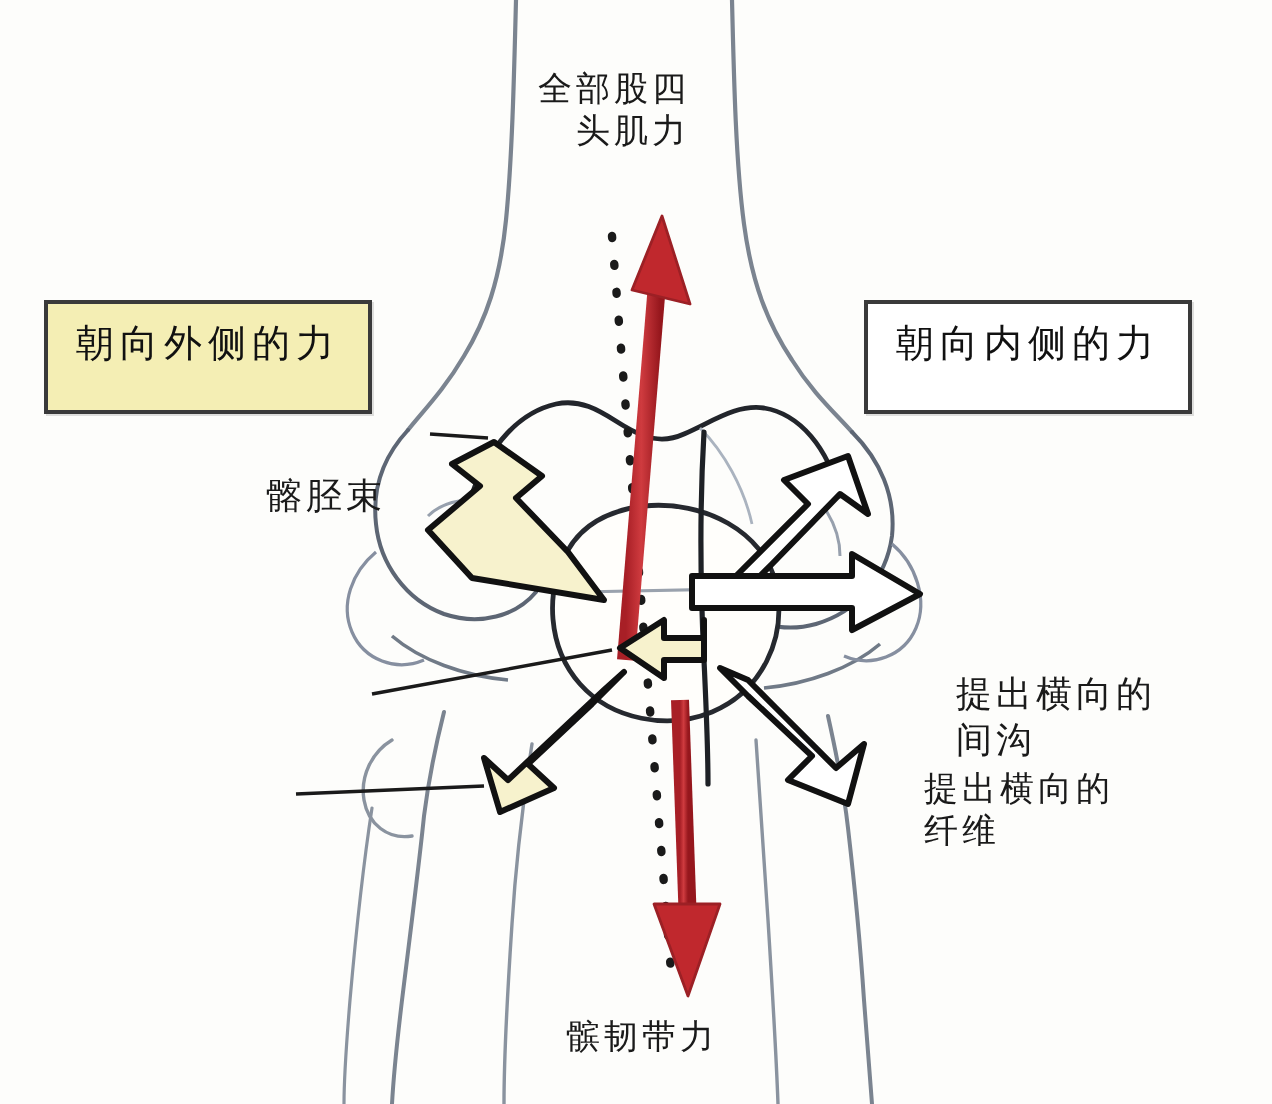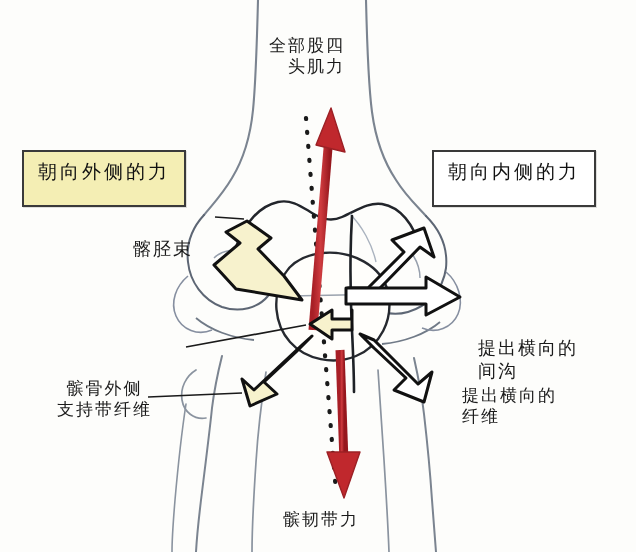--- a/index.html
+++ b/index.html
@@ -137,22 +137,20 @@
   </div>
 
   <div class="lbl" style="left:269px;top:35px;font-size:17px;letter-spacing:2px;text-align:right;">全部股四
 头肌力</div>
 
   <div class="lbl" style="left:283px;top:509px;font-size:17px;letter-spacing:2px;text-align:center;">髌韧带力</div>
 
   <div class="lbl" style="left:133px;top:210px;font-size:18px;letter-spacing:2px;margin-top:28px;">髂胫束</div>
 
 
-  <div class="lbl" style="left:57px;top:378px;font-size:17px;letter-spacing:2px;text-align:center;">髌骨外侧
-支持带纤维</div>
 
 
   <div class="lbl" style="left:478px;top:295px;font-size:18px;letter-spacing:2px;margin-top:42px;">提出横向的
 间沟</div>
 
   <div class="lbl" style="left:462px;top:385px;font-size:17px;letter-spacing:2px;">提出横向的
 纤维</div>
 
 </div>
 

